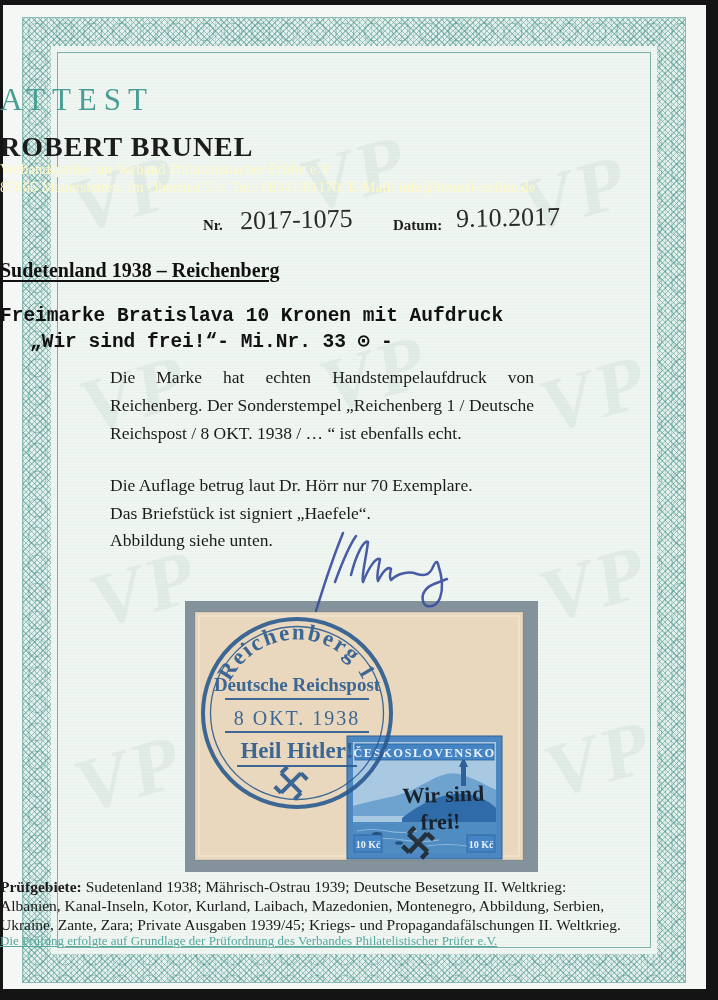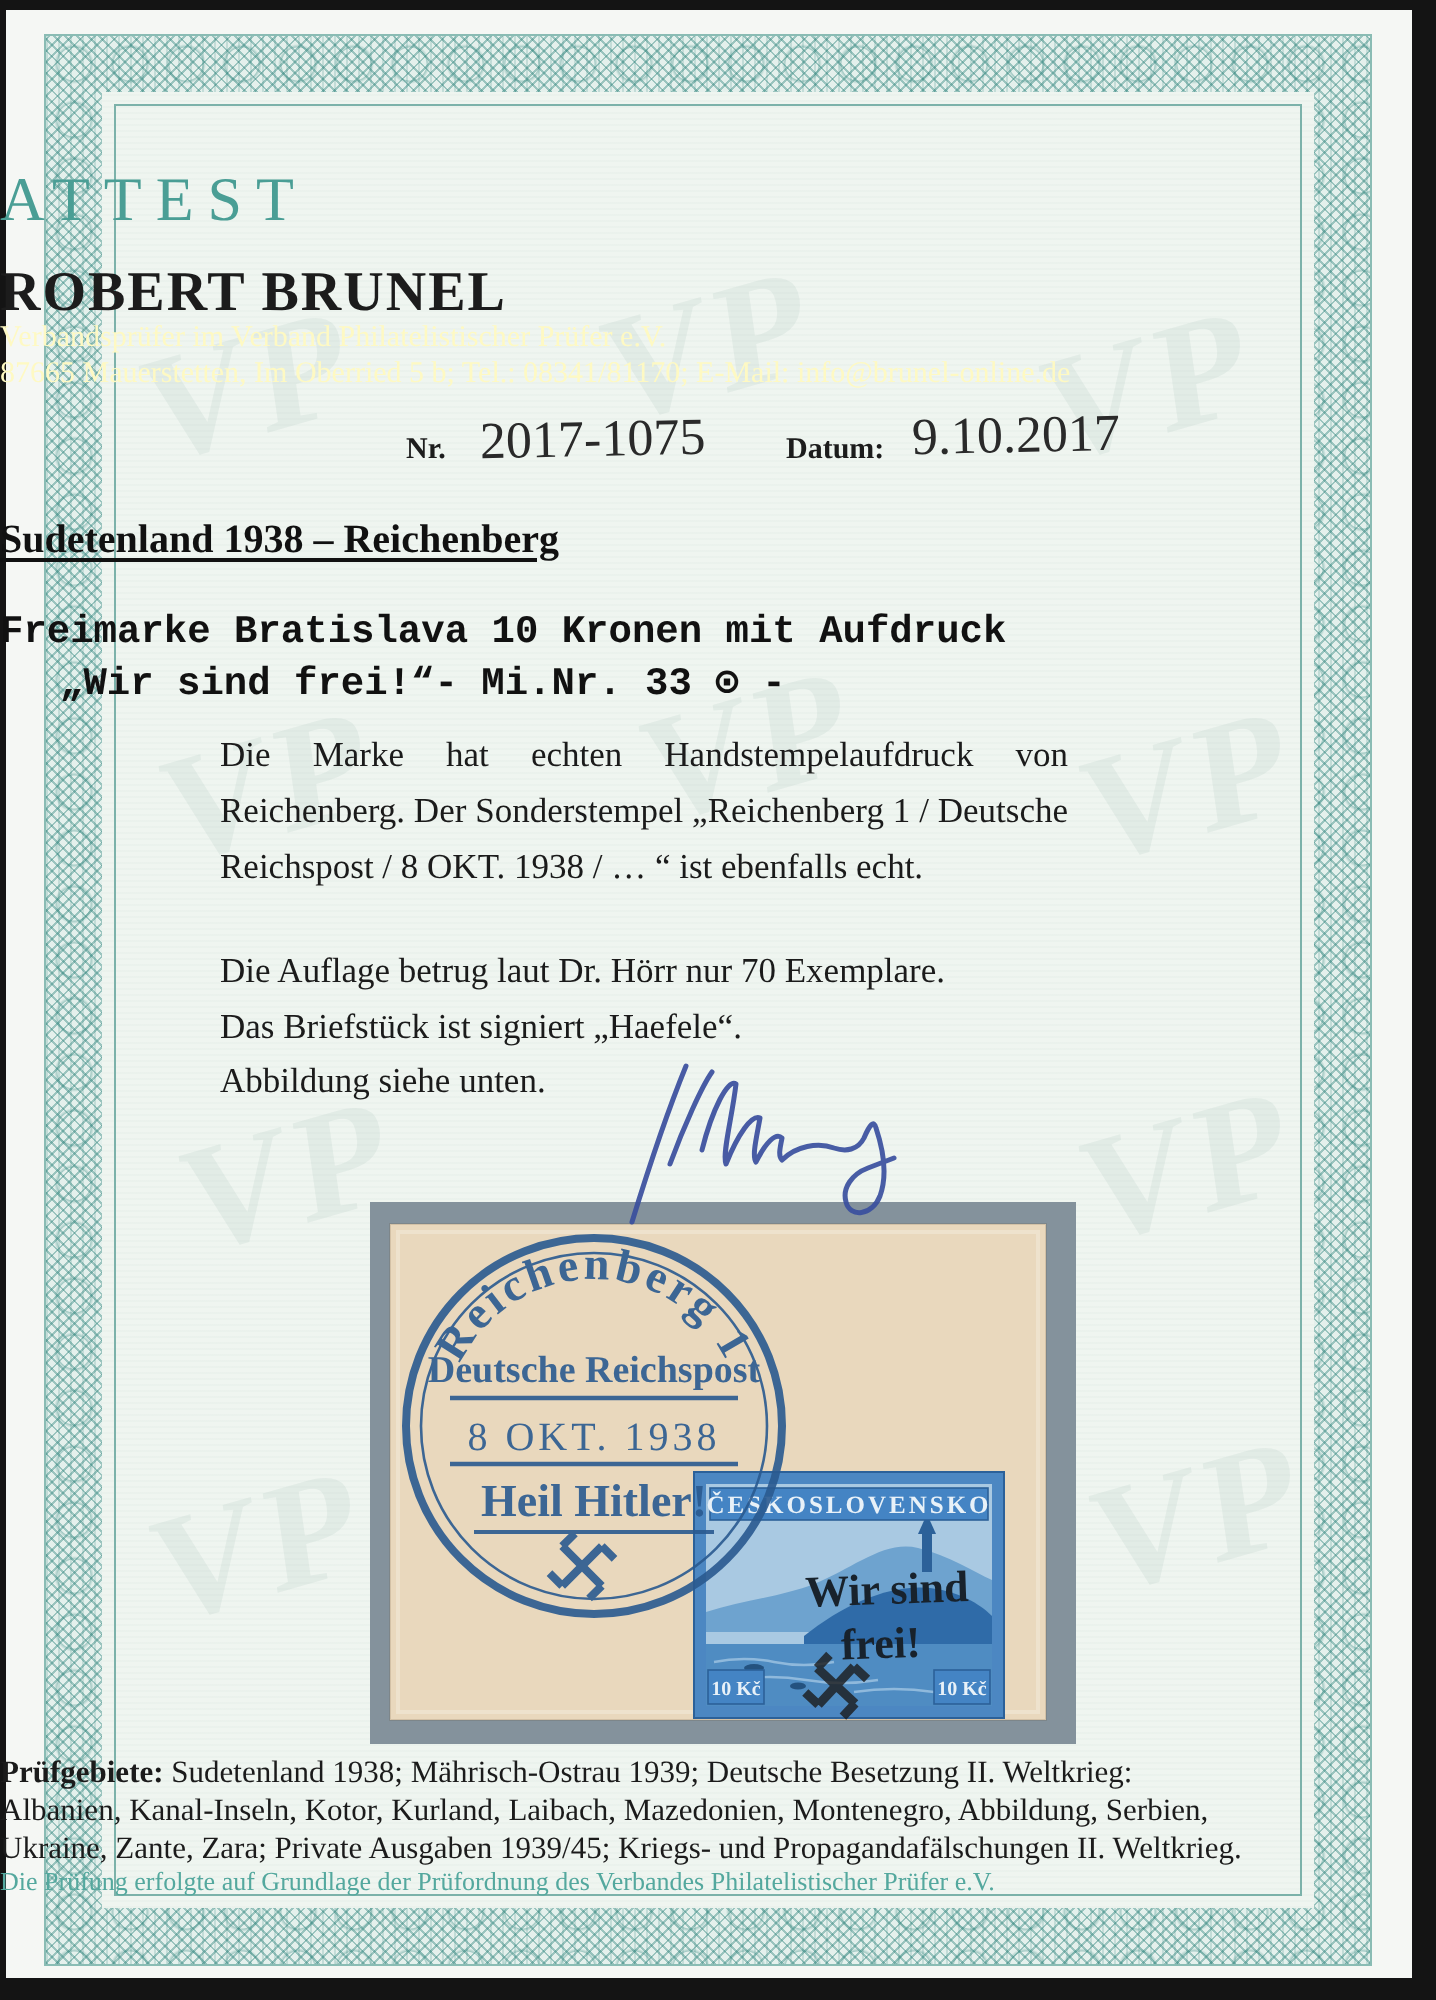--- a/index.html
+++ b/index.html
@@ -153,16 +153,16 @@
           <path d="M41,48 C46,28 54,12 58,15 C56,32 51,50 53,55 C59,40 66,30 70,32 C68,43 66,51 68,54 C73,44 78,39 81,42 C80,47 79,51 81,53 C88,46 99,44 107,47 C113,49 119,48 122,42 C125,35 127,33 128,37 C131,46 134,60 130,71 C126,81 115,82 113,74 C111,67 116,60 124,57 L137,52"></path>
         </g>
       </svg>
     </div>
 
     <div class="abs center foot-line" style="top:877px;">
       <span style="font-weight:bold;">Prüfgebiete:</span><span> Sudetenland 1938; Mährisch-Ostrau 1939; Deutsche Besetzung II. Weltkrieg:</span>
     </div>
     <div class="abs center foot-line" style="top:896px;">Albanien, Kanal-Inseln, Kotor, Kurland, Laibach, Mazedonien, Montenegro, Abbildung, Serbien,</div>
     <div class="abs center foot-line" style="top:915px;">Ukraine, Zante, Zara; Private Ausgaben 1939/45; Kriegs- und Propagandafälschungen II. Weltkrieg.</div>
-    <div class="abs center foot-note" style="top:933px;">Die Prüfung erfolgte auf Grundlage der Prüfordnung des Verbandes Philatelistischer Prüfer e.V.</div>
+    <div class="abs center foot-note" style="top:933px;text-decoration:underline;">Die Prüfung erfolgte auf Grundlage der Prüfordnung des Verbandes Philatelistischer Prüfer e.V.</div>
 
   </div>
 </div>
 
 </body></html>

